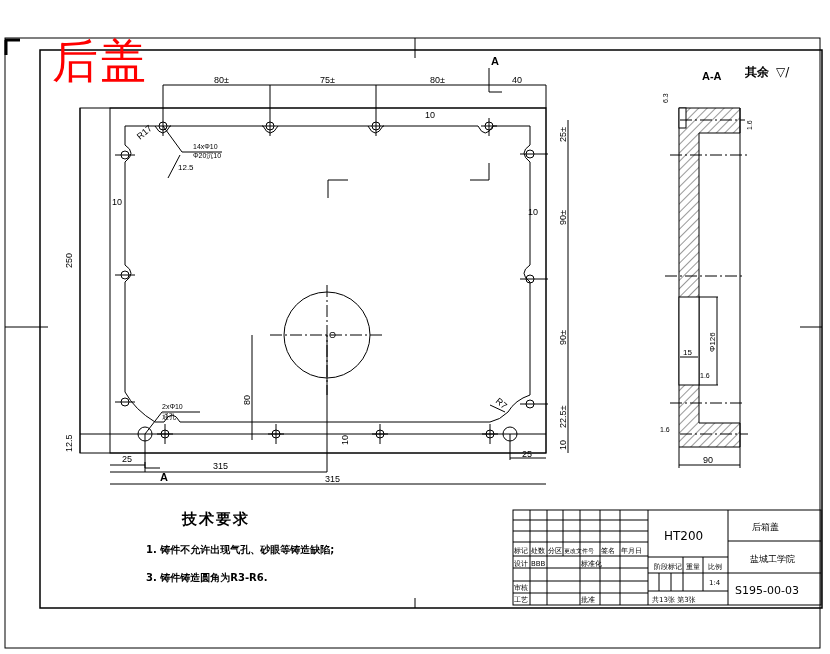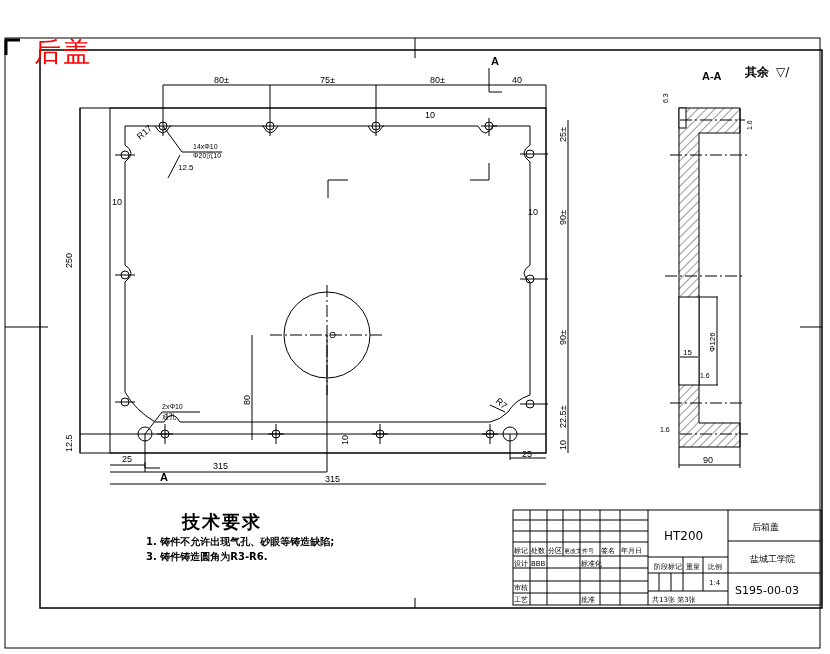--- a/index.html
+++ b/index.html
@@ -1,24 +1,24 @@
 <!DOCTYPE html>
 <html><head>
 <meta charset="utf-8">
 <style>
   html, body { margin:0; padding:0; background:#ffffff; }
   body { width:830px; height:654px; position:relative; overflow:hidden; font-family:"DejaVu Sans", sans-serif; }
   #sheet { position:absolute; left:0; top:0; width:830px; height:654px; }
   svg text { font-family:"Liberation Sans", sans-serif; }
   .dim { font-size:9px; fill:#000; }
   .tb { font-size:7px; fill:#000; font-family:"DejaVu Sans", sans-serif; }
-  .red-title { position:absolute; left:34px; top:38px; color:#ff0000; font-size:27px; font-family:"DejaVu Serif", serif; letter-spacing:2px; line-height:1; }
+  .red-title { position:absolute; left:52px; top:38px; color:#ff0000; font-size:46px; font-family:"DejaVu Serif", serif; letter-spacing:2px; line-height:1; }
   .tech { position:absolute; left:146px; top:510px; font-family:"DejaVu Sans", sans-serif; color:#000; }
-  .tech .title { font-size:18px; font-weight:bold; margin-left:36px; letter-spacing:2px; }
-  .tech .item { font-size:10px; font-weight:bold; margin-top:1px; white-space:nowrap; }
+  .tech .title { font-size:15px; font-weight:bold; margin-left:36px; letter-spacing:2px; }
+  .tech .item { font-size:10px; font-weight:bold; margin-top:14px; white-space:nowrap; }
 </style>
 </head>
 <body>
 
 <div id="sheet">
 <svg width="830" height="654" viewBox="0 0 830 654" xmlns="http://www.w3.org/2000/svg">
 
   <rect x="5" y="38" width="815" height="610" fill="none" stroke="#000" stroke-width="1"></rect>
   <rect x="40" y="50" width="782" height="558" fill="none" stroke="#000" stroke-width="1.5"></rect>
   <line x1="5" y1="40" x2="20" y2="40" stroke="#000" stroke-width="3"></line>

